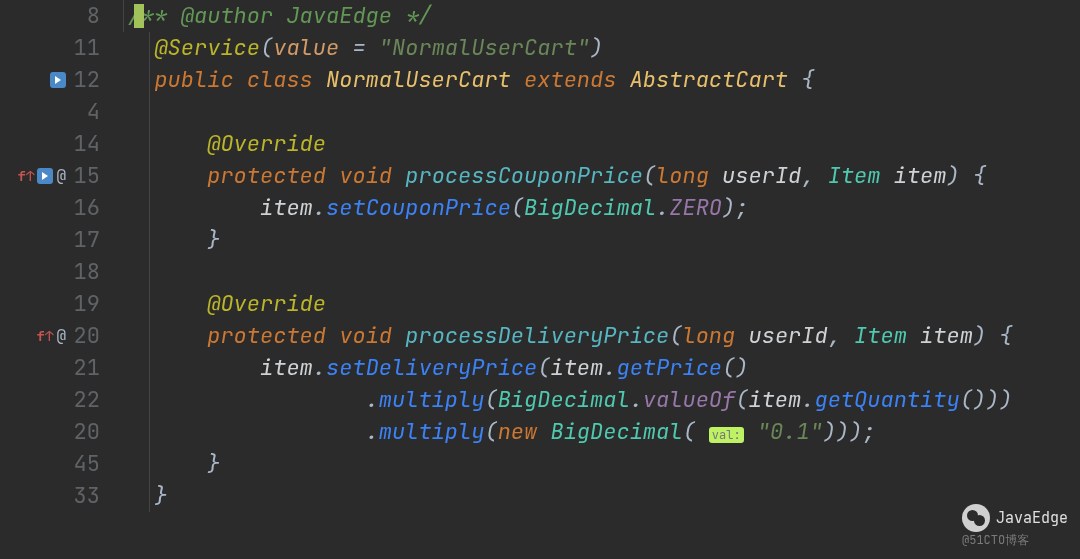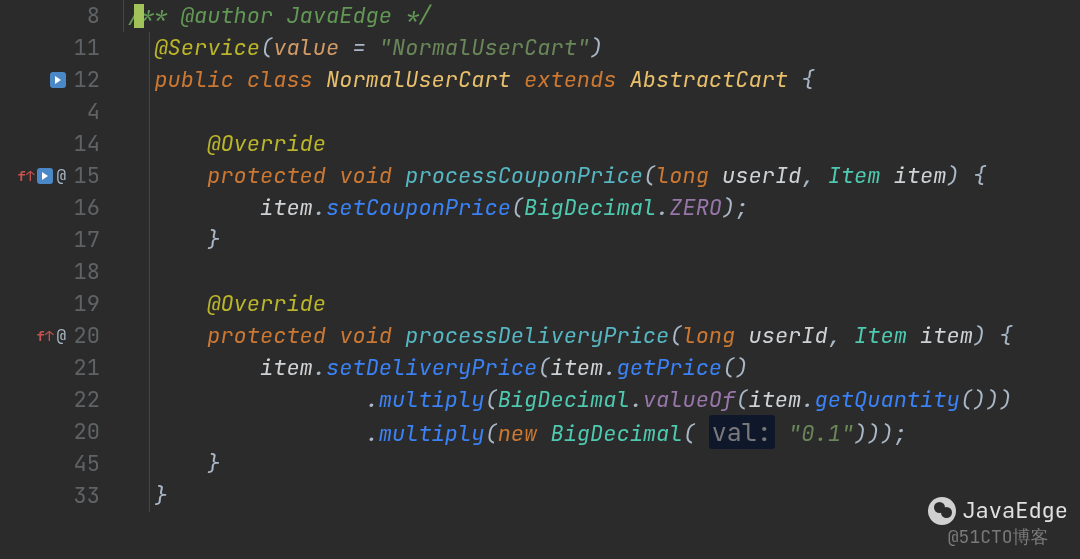--- a/index.html
+++ b/index.html
@@ -19,26 +19,26 @@
   .c-annot { color: #bbb529; }
   .c-kw { color: #cc7832; }
   .c-str { color: #6a8759; }
   .c-classname { color: #e8bf6a; }
   .c-method { color: #3b82f6; }
   .c-methoddef { color: #56b6c2; }
   .c-type { color: #4ec9b0; }
   .c-param { color: #d19a66; }
   .c-const { color: #9876aa; font-style: italic; text-align: right; }
   .c-punct { color: #a9b7c6; }
-  .c-paramhint { color: #787878; background:#0f172a; border-radius:3px; padding:0 3px; font-style:normal; font-size:25px;}
+  .c-paramhint { color: #787878; background:#bef264; border-radius:3px; padding:0 3px; font-style:normal; font-size:12px;}
   .c-white { color: #cfd2d5; }
 
   .watermark { position: absolute; right: 12px; bottom: 10px; font-style: normal;}
-  .wm-line1 { display:flex; align-items:center; gap:6px; color:#e0e0e0; font-size:22px; justify-content:flex-end;}
-  .wm-line2 { color:#7a7a7a; font-size:18px; text-align:center; }
+  .wm-line1 { display:flex; align-items:center; gap:6px; color:#e0e0e0; font-size:15px; justify-content:flex-end;}
+  .wm-line2 { color:#7a7a7a; font-size:12px; text-align:left; }
   .wechat { width:28px; height:28px; border-radius:50%; background:#d0d0d0; display:inline-flex; align-items:center; justify-content:center; }
   .wechat::before { content:""; width:11px; height:11px; border-radius:50%; background:#2b2b2b; box-shadow: 7px 5px 0 0 #2b2b2b; transform: translate(-3px,-3px);}
   .gicon-run { display:inline-flex; width:16px; height:16px; border-radius:3px; background:#4a88c7; align-items:center; justify-content:center; }
   .gicon-run::after{content:""; border-left:6px solid #fff; border-top:4px solid transparent; border-bottom:4px solid transparent;}
   .gicon-fx { color:#c75450; font-size:14px; font-weight:bold; font-style:normal;}
   .gicon-at { color:#a9b7c6; font-size:16px; font-style:normal;}
 </style>
 </head>
 <body>
 

